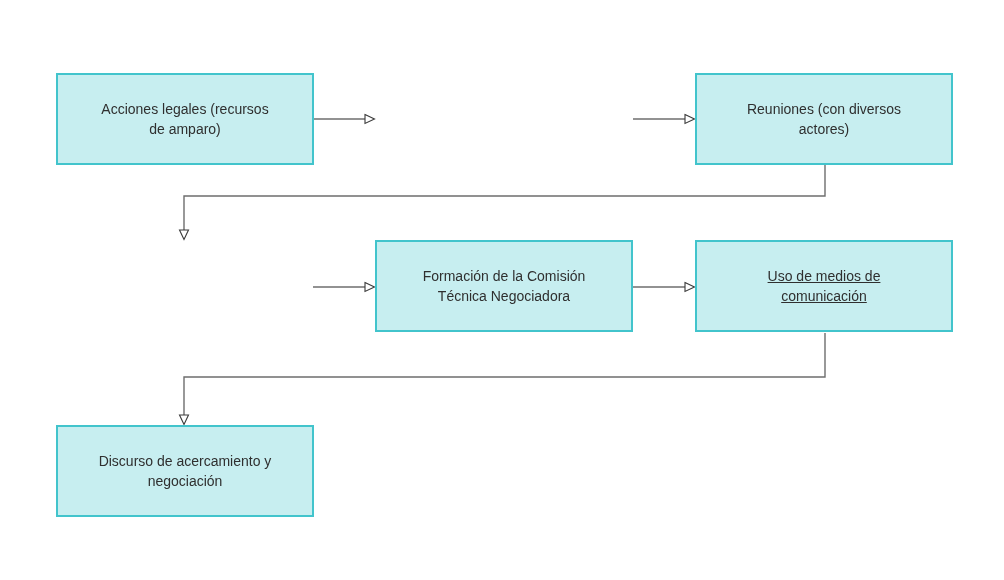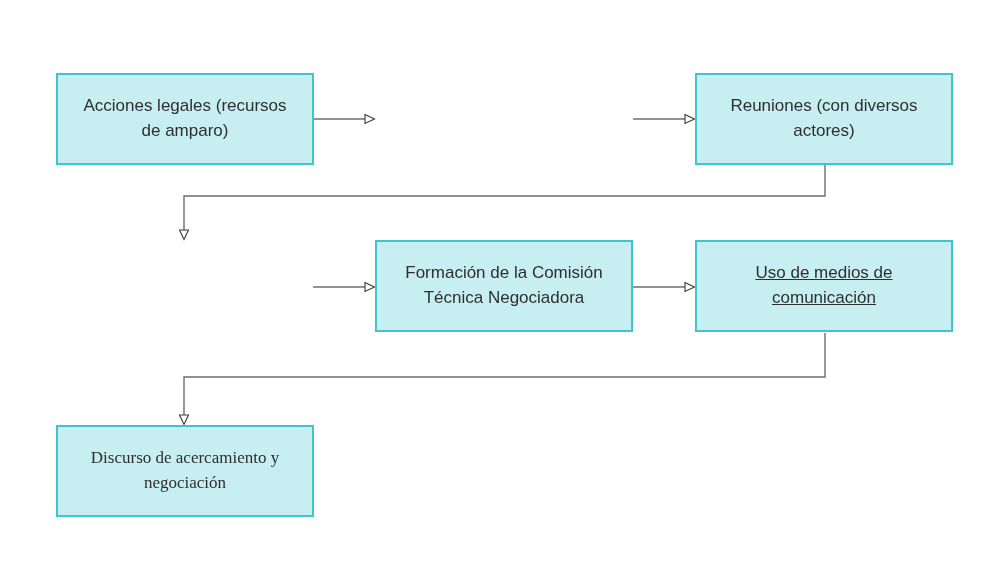--- a/index.html
+++ b/index.html
@@ -16,32 +16,32 @@
     width: 258px;
     height: 92px;
     background: #c7eef0;
     border: 2px solid #42c4cc;
     box-sizing: border-box;
     display: flex;
     align-items: center;
     justify-content: center;
     text-align: center;
     color: #2f2f2f;
-    font-size: 17px;
+    font-size: 14px;
     line-height: 1.45;
     white-space: pre-line;
     padding: 4px 10px;
   }
   .n1 { left: 56px;  top: 73px; }
   .n2 { left: 375px; top: 73px; }
   .n3 { left: 695px; top: 73px; text-align: center; }
   .n4 { left: 56px;  top: 240px; }
   .n5 { left: 375px; top: 240px; }
   .n6 { left: 695px; top: 240px; text-decoration: underline; }
-  .n7 { left: 56px;  top: 425px; font-family: Liberation Serif, serif; }
+  .n7 { left: 56px;  top: 425px; }
   svg.connectors {
     position: absolute;
     left: 0; top: 0;
     width: 1004px;
     height: 580px;
     pointer-events: none;
   }
   svg.connectors path.edge {
     fill: none;
     stroke: #6e6e6e;

